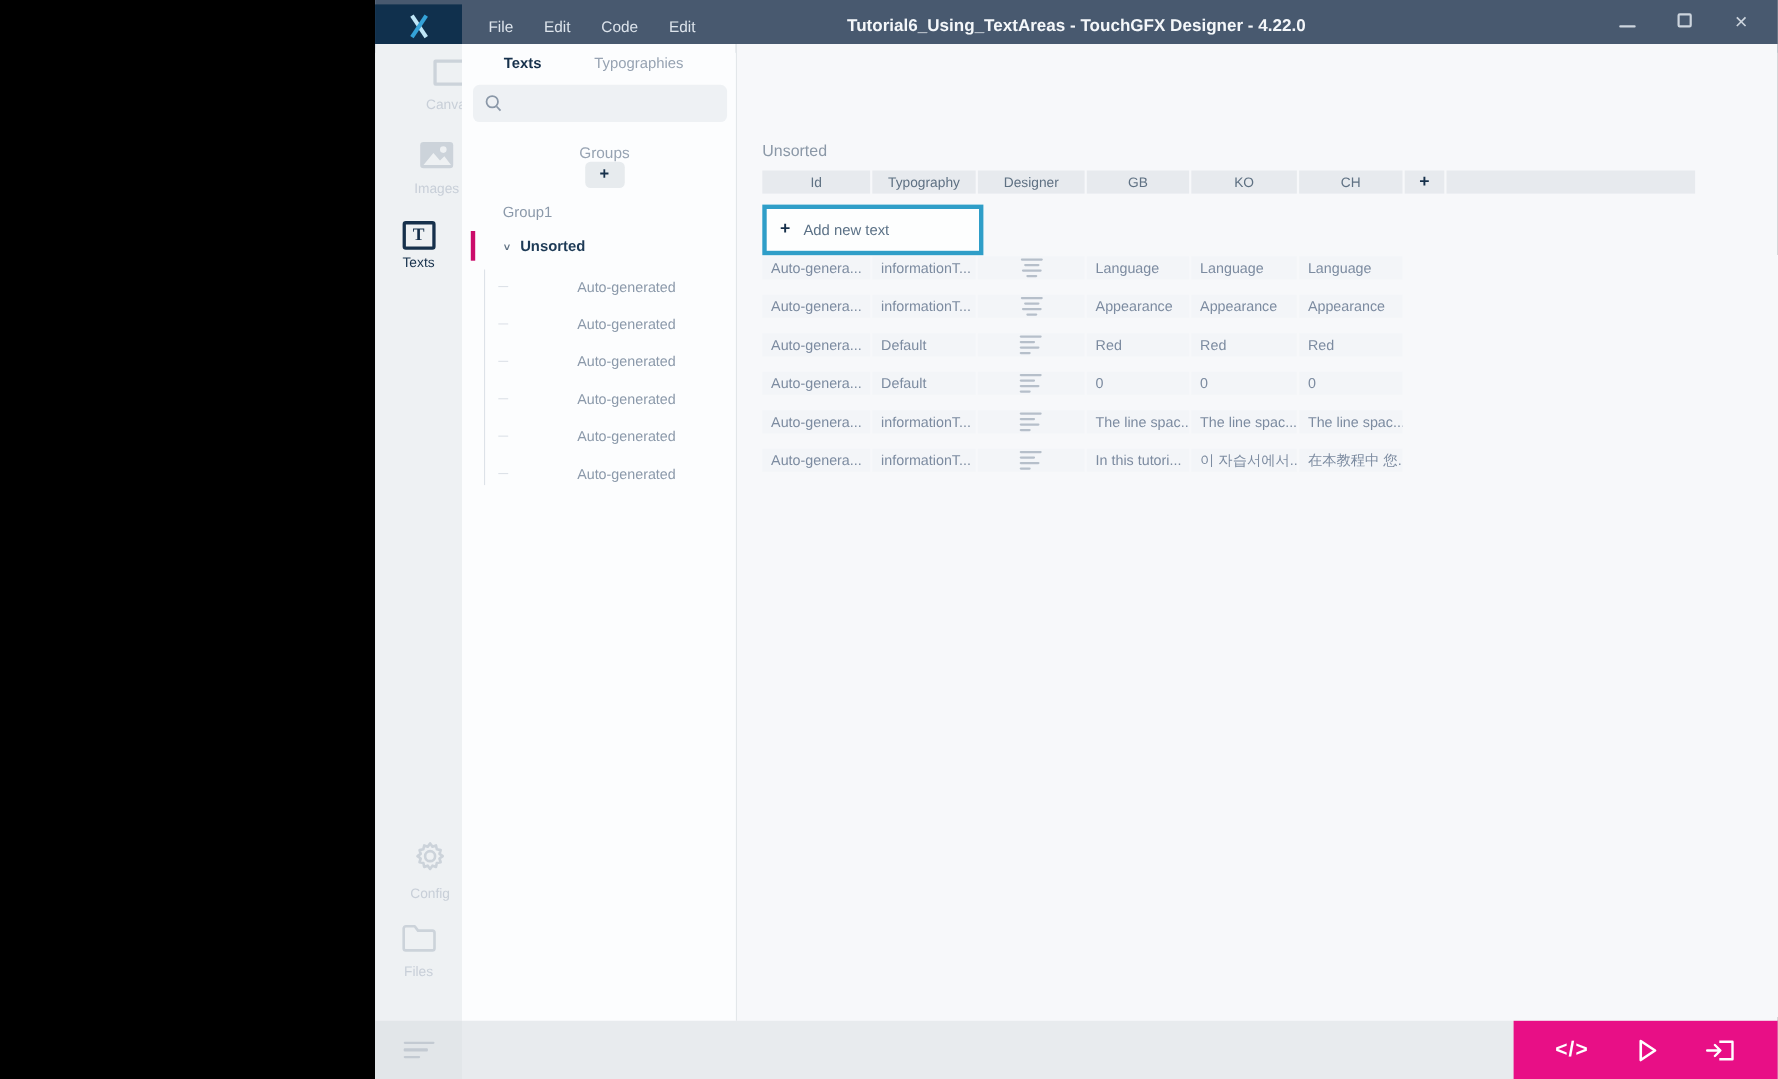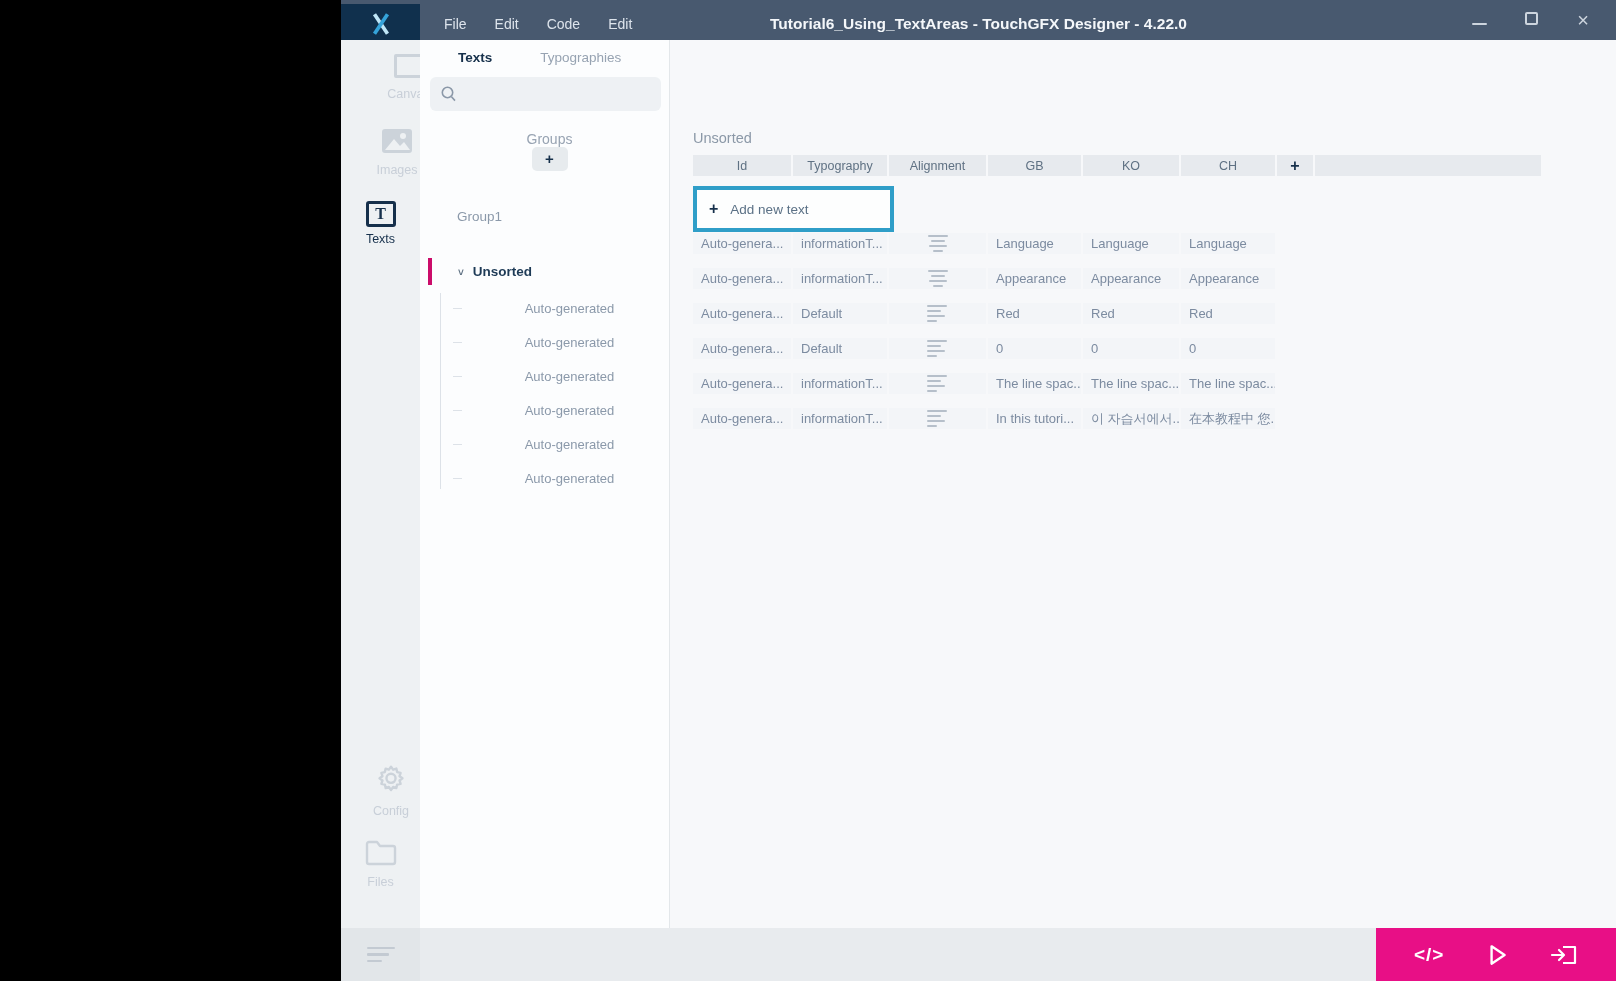--- a/index.html
+++ b/index.html
@@ -30,21 +30,21 @@
   
   .treepanel { position:absolute; left:79px; top:40px; width:249px; bottom:53px; background:#fcfdfe; }
   .tp-tabs { display:flex; padding:10px 0 4px 38px; gap:48px; }
   .tp-tab { font-size:13.5px; color:#97a3b2; }
   .tp-tab.active { color:#16304b; font-weight:bold; }
   .searchbox { margin:8px 8px 14px 10px; height:34px; background:#eef1f4; border-radius:6px; display:flex; align-items:center; padding-left:10px; }
   .groups-row { display:flex; align-items:center; justify-content:space-between; padding:6px 22px 6px 32px;flex-direction:column; }
   .groups-label { font-size:14px; color:#97a3b2; }
   .plus-btn { width:36px; height:24px; background:#e7ebee; border-radius:5px; color:#16304b; font-weight:bold;
               font-size:15px; text-align:center; line-height:23px; }
-  .group-item { padding:8px 0 8px 37px; font-size:13.5px; color:#8b99aa;margin-top:24px; }
+  .group-item { padding:8px 0 8px 37px; font-size:13.5px; color:#8b99aa; }
   .group-item.selected { position:relative; color:#1d3a56; font-weight:bold; padding-left:38px; }
   .sel-bar { position:absolute; left:8px; top:2px; bottom:2px; width:4px; background:#cb0c6a; }
   .chev { color:#5f7183; font-size:10px; margin-right:9px; }
   .tree { position:relative; margin-top:4px; }
   .tree-line { position:absolute; left:20px; top:2px; bottom:6px; width:1px; background:#dde2e8; }
   .tree-item { position:relative; padding:9.5px 0 9.5px 50px; font-size:13px; color:#8b99aa;text-align:center; }
   .tree-item::before { content:""; position:absolute; left:33px; top:50%; width:9px; height:1px; background:#dde2e8; }
 
   
   .divider { position:absolute; left:328px; top:40px; bottom:53px; width:1px; background:#e3e7ea; }
@@ -174,21 +174,21 @@
 
   <div class="divider"></div>
   <div class="collapse-handle">‹</div>
 
   <div class="main">
     <div class="section-title">Unsorted</div>
 
     <div class="grid-row" style="top:115px;">
       <div class="hcell">Id</div>
       <div class="hcell">Typography</div>
-      <div class="hcell">Alignment</div>
+      <div class="hcell">Designer</div>
       <div class="hcell">GB</div>
       <div class="hcell">KO</div>
       <div class="hcell">CH</div>
       <div class="hcell hplus">+</div>
       <div class="hcell"></div>
     </div>
 
     <div class="add-box">
       <span class="add-plus">+</span>
       <span class="add-label">Add new text</span>

